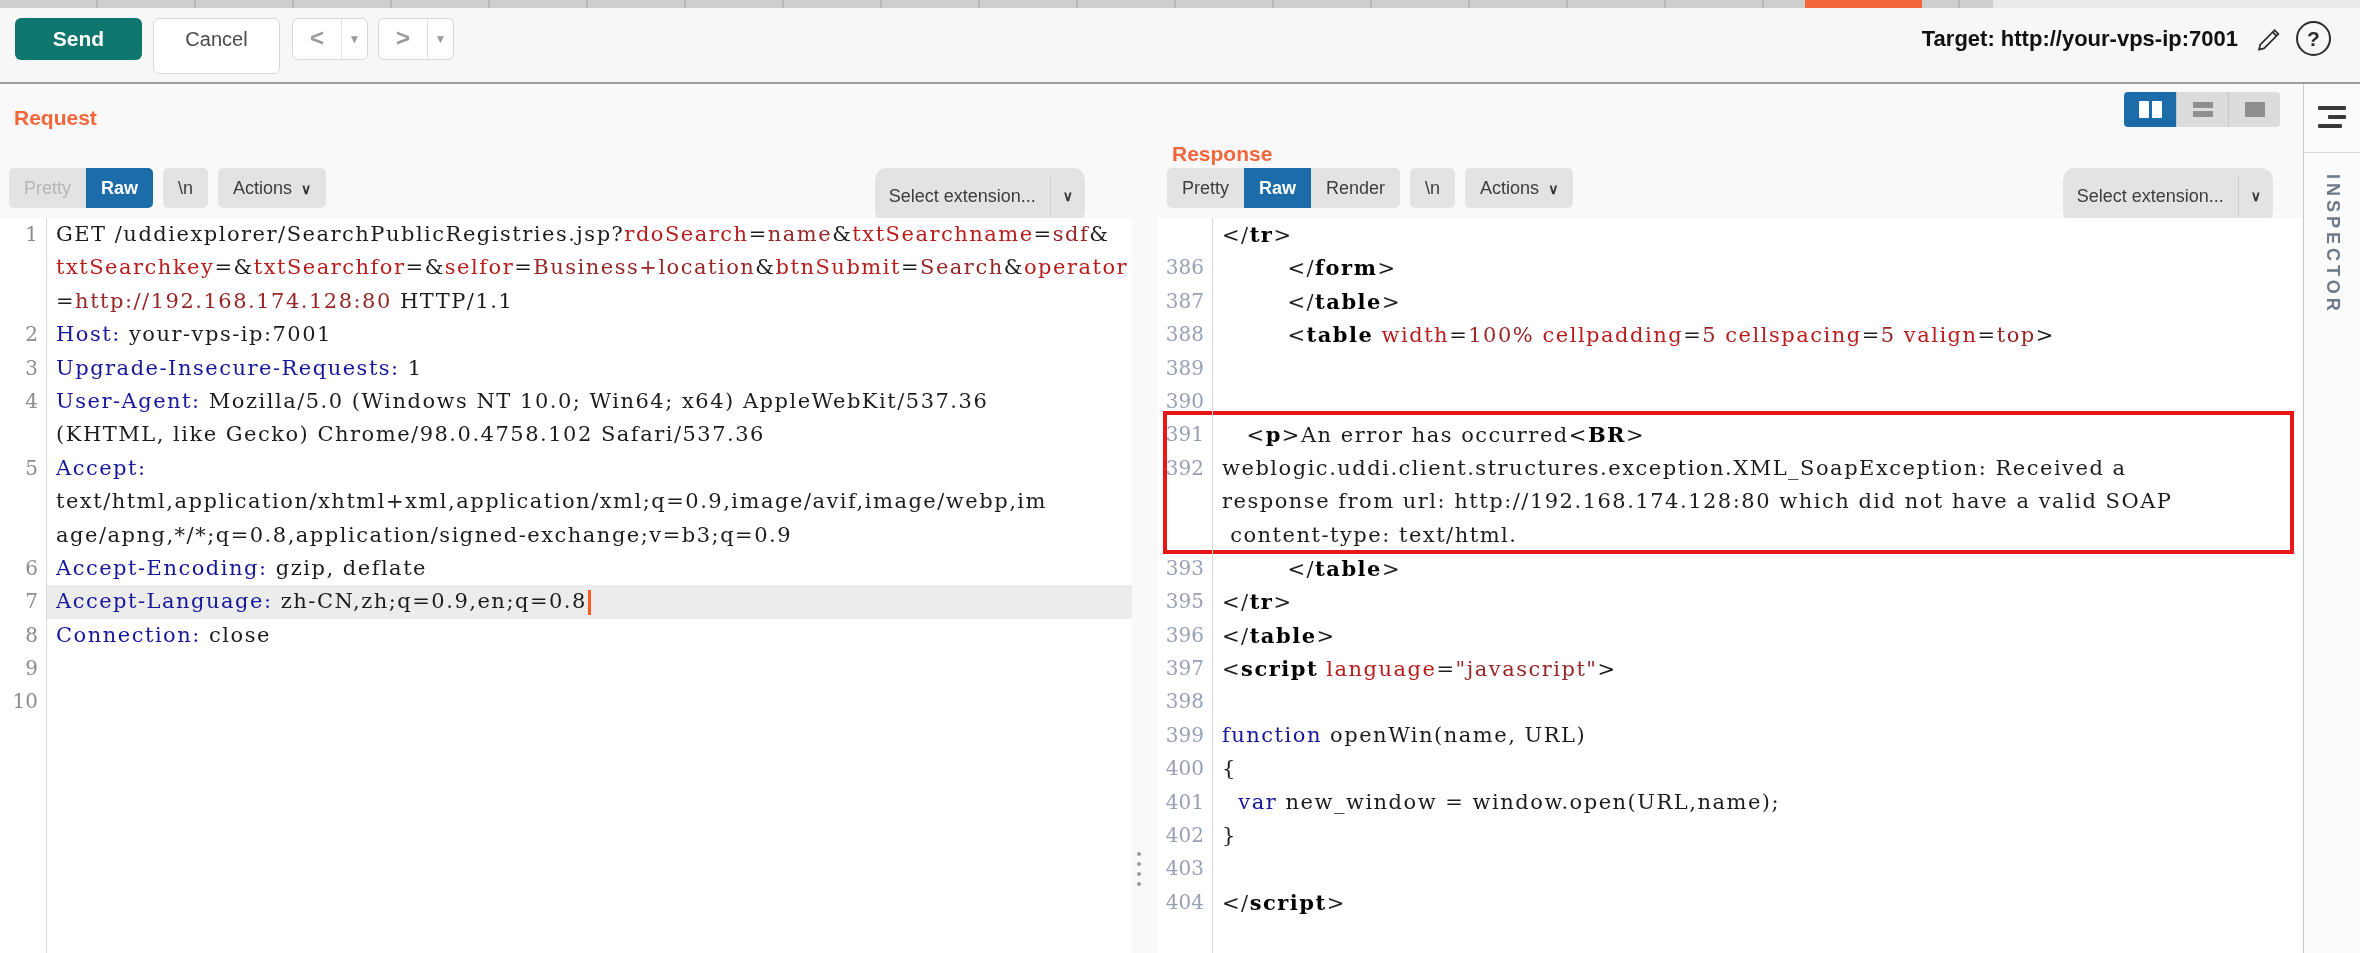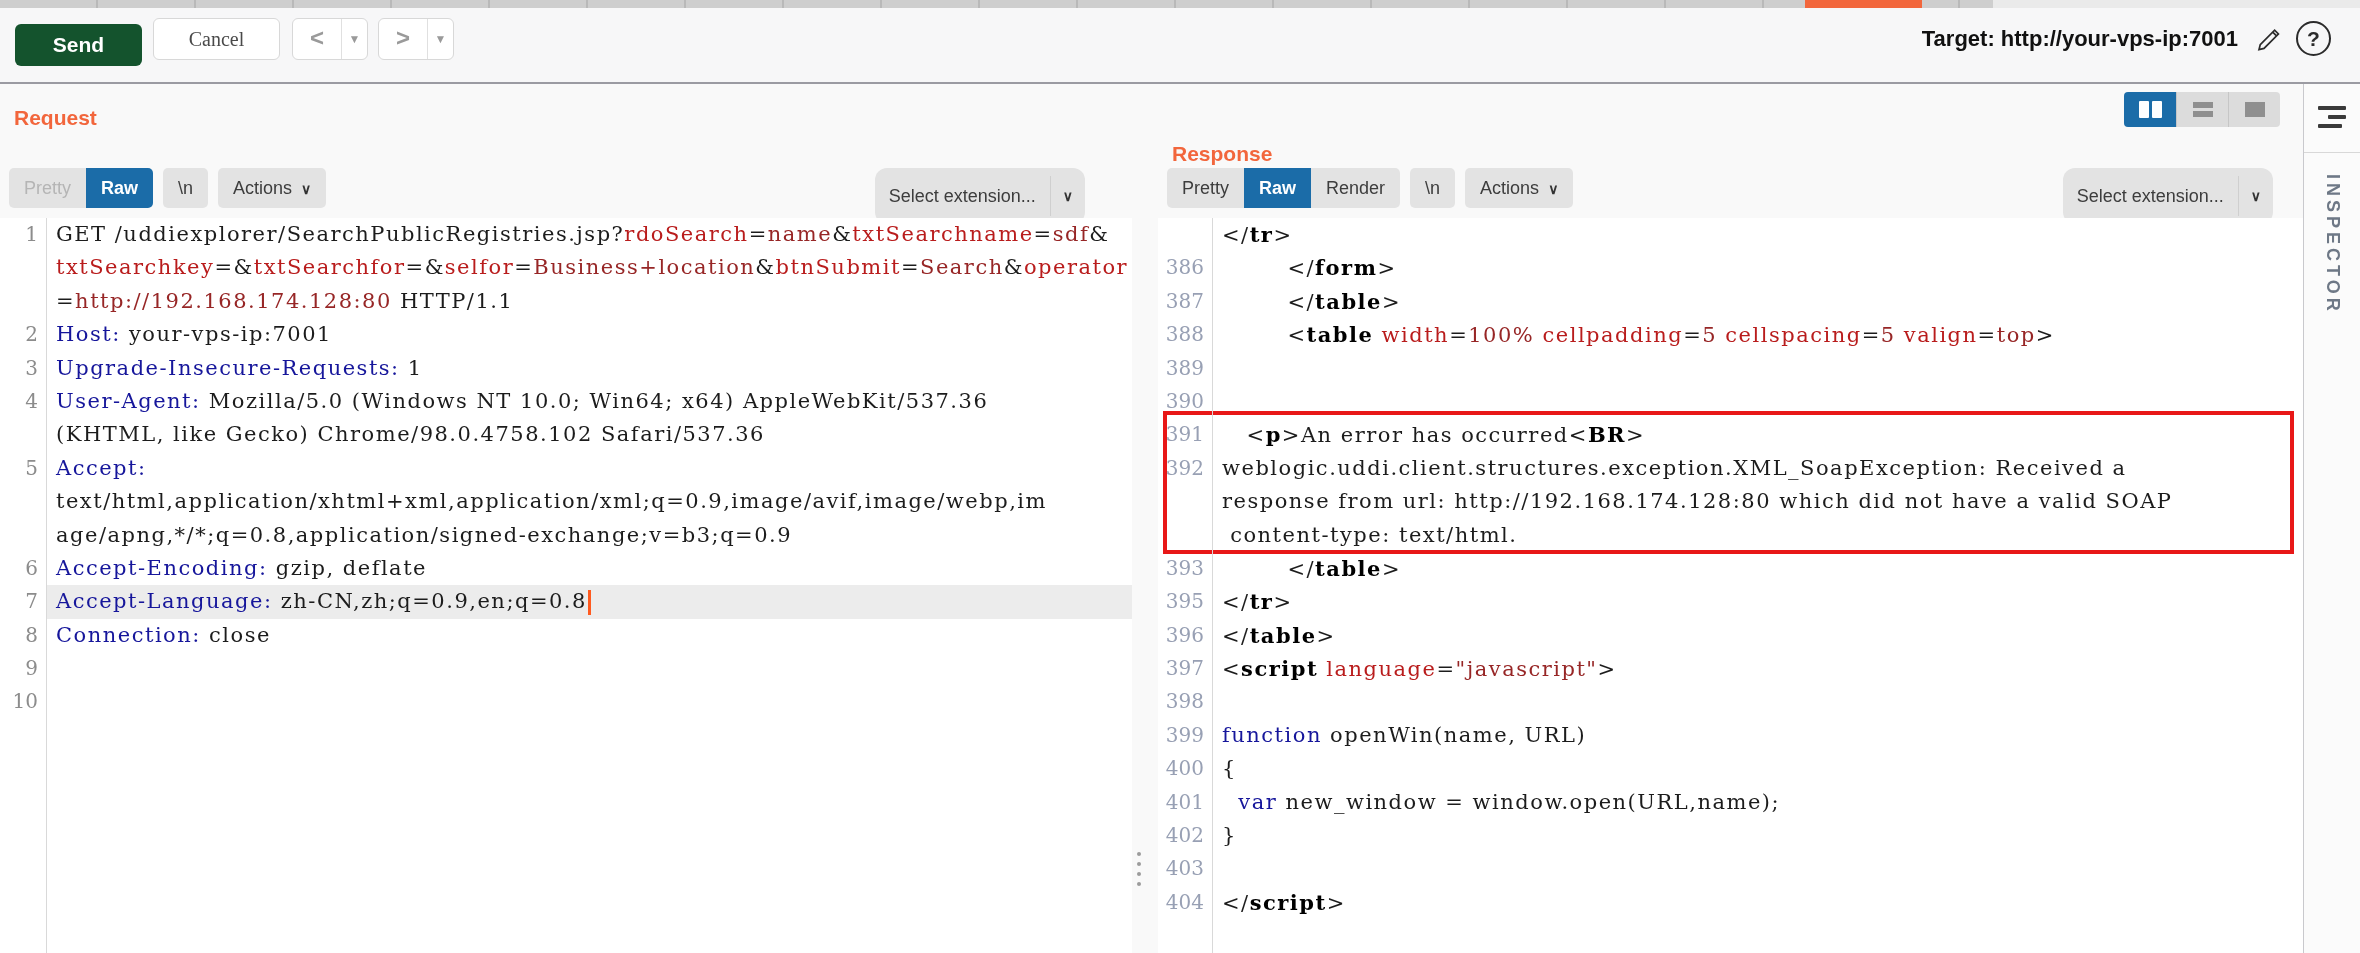--- a/index.html
+++ b/index.html
@@ -8,22 +8,22 @@
   
   .tabstrip { position:absolute; top:0; left:0; width:2360px; height:8px; background:#cecece;
     background-image:repeating-linear-gradient(90deg, transparent 0 96px, #b9b9b9 96px 98px); }
   .tabstrip .active { position:absolute; left:1805px; top:0; width:117px; height:8px; }
   .tabstrip .rest { position:absolute; left:1993px; right:0; top:0; height:8px; background:#eaeaea; }
 
   
   .toolbar { position:absolute; top:8px; left:0; width:2360px; height:74px; background:#f7f7f8; }
   .btn-send { position:absolute; left:15px; top:10px; width:127px; height:42px; border-radius:6px;
     color:#fff; font-weight:bold; font-size:21px; text-align:center; line-height:42px; cursor:pointer; }
-  .btn-plain { position:absolute; top:10px; height:42px; background:#fff; border:1px solid #d8d8d8;
-    border-radius:6px; color:#4a4a4a; font-size:20px; text-align:center; line-height:40px; cursor:pointer;font-family:Liberation Serif, serif; }
+  .btn-plain { position:absolute; top:10px; height:56px; background:#fff; border:1px solid #d8d8d8;
+    border-radius:6px; color:#4a4a4a; font-size:20px; text-align:center; line-height:40px; cursor:pointer; }
   .btn-cancel { left:153px; width:127px; }
   .splitbtn { position:absolute; top:10px; width:76px; height:42px; background:#fff; border:1px solid #d8d8d8;
     border-radius:6px; display:flex; cursor:pointer; }
   .splitbtn .arrow-main { width:48px; text-align:center; line-height:38px; font-size:24px; font-weight:bold; color:#9a9a9a; }
   .splitbtn .dd { width:26px; border-left:1px solid #e0e0e0; text-align:center; line-height:40px; font-size:12px; color:#9a9a9a; }
   .sb-prev { left:292px; } .sb-next { left:378px; }
   .target { position:absolute; top:0; right:122px; height:62px; line-height:62px; font-size:22px; font-weight:bold; color:#111; }
   .icon-pencil { position:absolute; left:2254px; top:16px; width:30px; height:30px; cursor:pointer; }
   .icon-help { position:absolute; left:2296px; top:13px; width:35px; height:35px; border:2.5px solid #2b2b2b;
     border-radius:50%; text-align:center; line-height:31px; font-size:21px; font-weight:bold; color:#2b2b2b; cursor:pointer; }
@@ -101,21 +101,21 @@
 </style>
 </head>
 <body>
 
 <div class="tabstrip">
   <div class="active" style="background: rgb(242, 102, 60);"></div>
   <div class="rest"></div>
 </div>
 
 <div class="toolbar">
-  <div class="btn-send accent-bg" style="background: #14532d; margin-top: 6px;">Send</div>
+  <div class="btn-send accent-bg" style="background: #0f766e;">Send</div>
   <div class="btn-plain btn-cancel">Cancel</div>
   <div class="splitbtn sb-prev">
     <div class="arrow-main">&lt;</div>
     <div class="dd">▼</div>
   </div>
   <div class="splitbtn sb-next">
     <div class="arrow-main">&gt;</div>
     <div class="dd">▼</div>
   </div>
   <div class="target">Target: http://your-vps-ip:7001</div>

